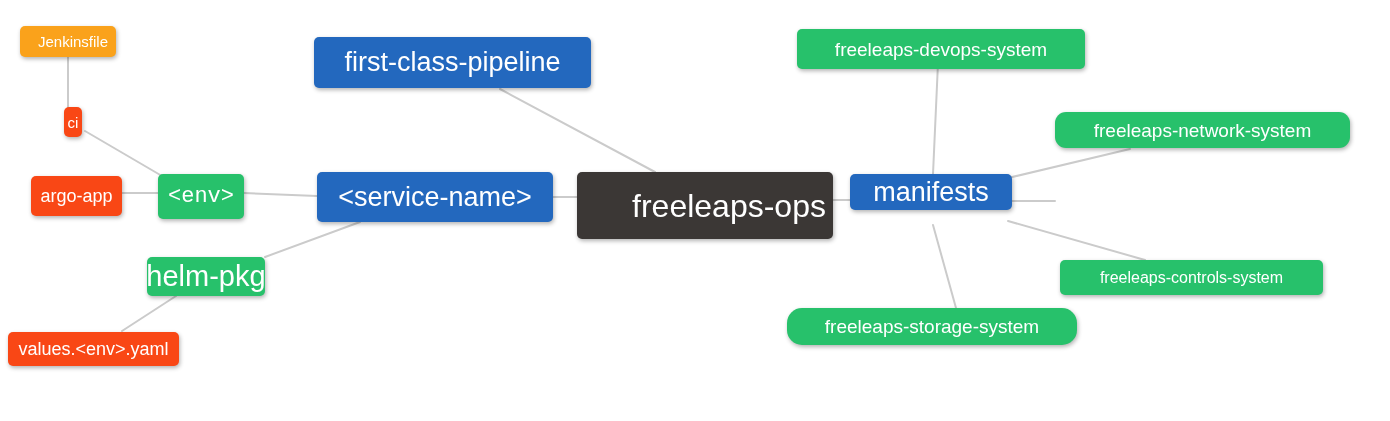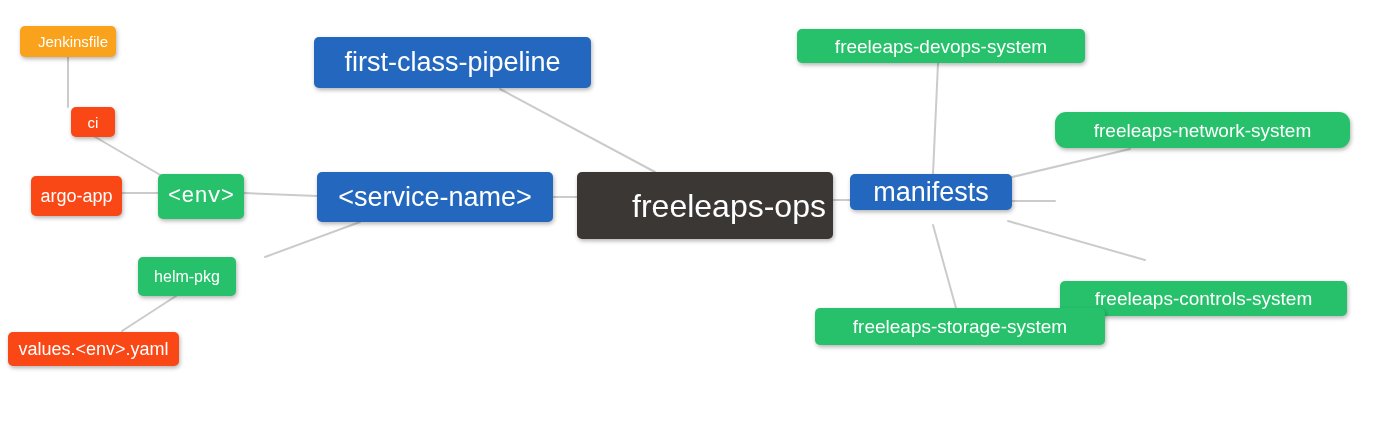--- a/index.html
+++ b/index.html
@@ -57,40 +57,40 @@
     <line x1="833" y1="200" x2="850" y2="200"></line>
     <line x1="938" y1="63" x2="933" y2="174"></line>
     <line x1="1008" y1="178" x2="1130" y2="149"></line>
     <line x1="1012" y1="201" x2="1055" y2="201"></line>
     <line x1="1008" y1="221" x2="1145" y2="260"></line>
     <line x1="933" y1="225" x2="956" y2="308"></line>
   </svg>
 
   <div class="node amber" style="left:20px; top:26px; width:96px; height:31px; font-size:15px;">Jenkinsfile</div>
 
-  <div class="node red" style="left:71px; top:107px; width:44px; height:30px; font-size:15px;">ci</div>
+  <div class="node red" style="left:64px; top:107px; width:18px; height:30px; font-size:15px;">ci</div>
 
   <div class="node red" style="left:31px; top:176px; width:91px; height:40px; font-size:18px;">argo-app</div>
 
   <div class="node green" style="left:158px; top:174px; width:86px; height:45px; font-size:22px;font-family:Liberation Mono, monospace;">&lt;env&gt;</div>
 
-  <div class="node green" style="left:138px; top:257px; width:98px; height:39px; font-size:16px;">helm-pkg</div>
+  <div class="node green" style="left:147px; top:257px; width:118px; height:39px; font-size:29px;">helm-pkg</div>
 
   <div class="node blue" style="left:314px; top:37px; width:277px; height:51px; font-size:27px;">first-class-pipeline</div>
 
   <div class="node red" style="left:8px; top:332px; width:171px; height:34px; font-size:18px;">values.&lt;env&gt;.yaml</div>
 
   <div class="node blue" style="left:317px; top:172px; width:236px; height:50px; font-size:27px;">&lt;service-name&gt;</div>
 
   <div class="node dark" style="left:577px; top:172px; width:256px; height:67px; font-size:32px;">freeleaps-ops</div>
 
   <div class="node blue" style="left:850px; top:174px; width:162px; height:36px; font-size:27px;">manifests</div>
 
-  <div class="node green" style="left:797px; top:29px; width:288px; height:34px; font-size:19px;">freeleaps-devops-system</div>
+  <div class="node green" style="left:797px; top:29px; width:288px; height:40px; font-size:19px;">freeleaps-devops-system</div>
 
   <div class="node green" style="left:1055px; top:112px; width:295px; height:36px; font-size:19px;border-radius:11px;">freeleaps-network-system</div>
 
 
-  <div class="node green" style="left:1060px; top:260px; width:287px; height:35px; font-size:19px;margin-top:21px;">freeleaps-controls-system</div>
+  <div class="node green" style="left:1060px; top:260px; width:263px; height:35px; font-size:16px;">freeleaps-controls-system</div>
 
-  <div class="node green" style="left:815px; top:308px; width:290px; height:37px; font-size:19px;">freeleaps-storage-system</div>
+  <div class="node green" style="left:787px; top:308px; width:290px; height:37px; font-size:19px;border-radius:15px;">freeleaps-storage-system</div>
 
 </div>
 
 </body></html>

